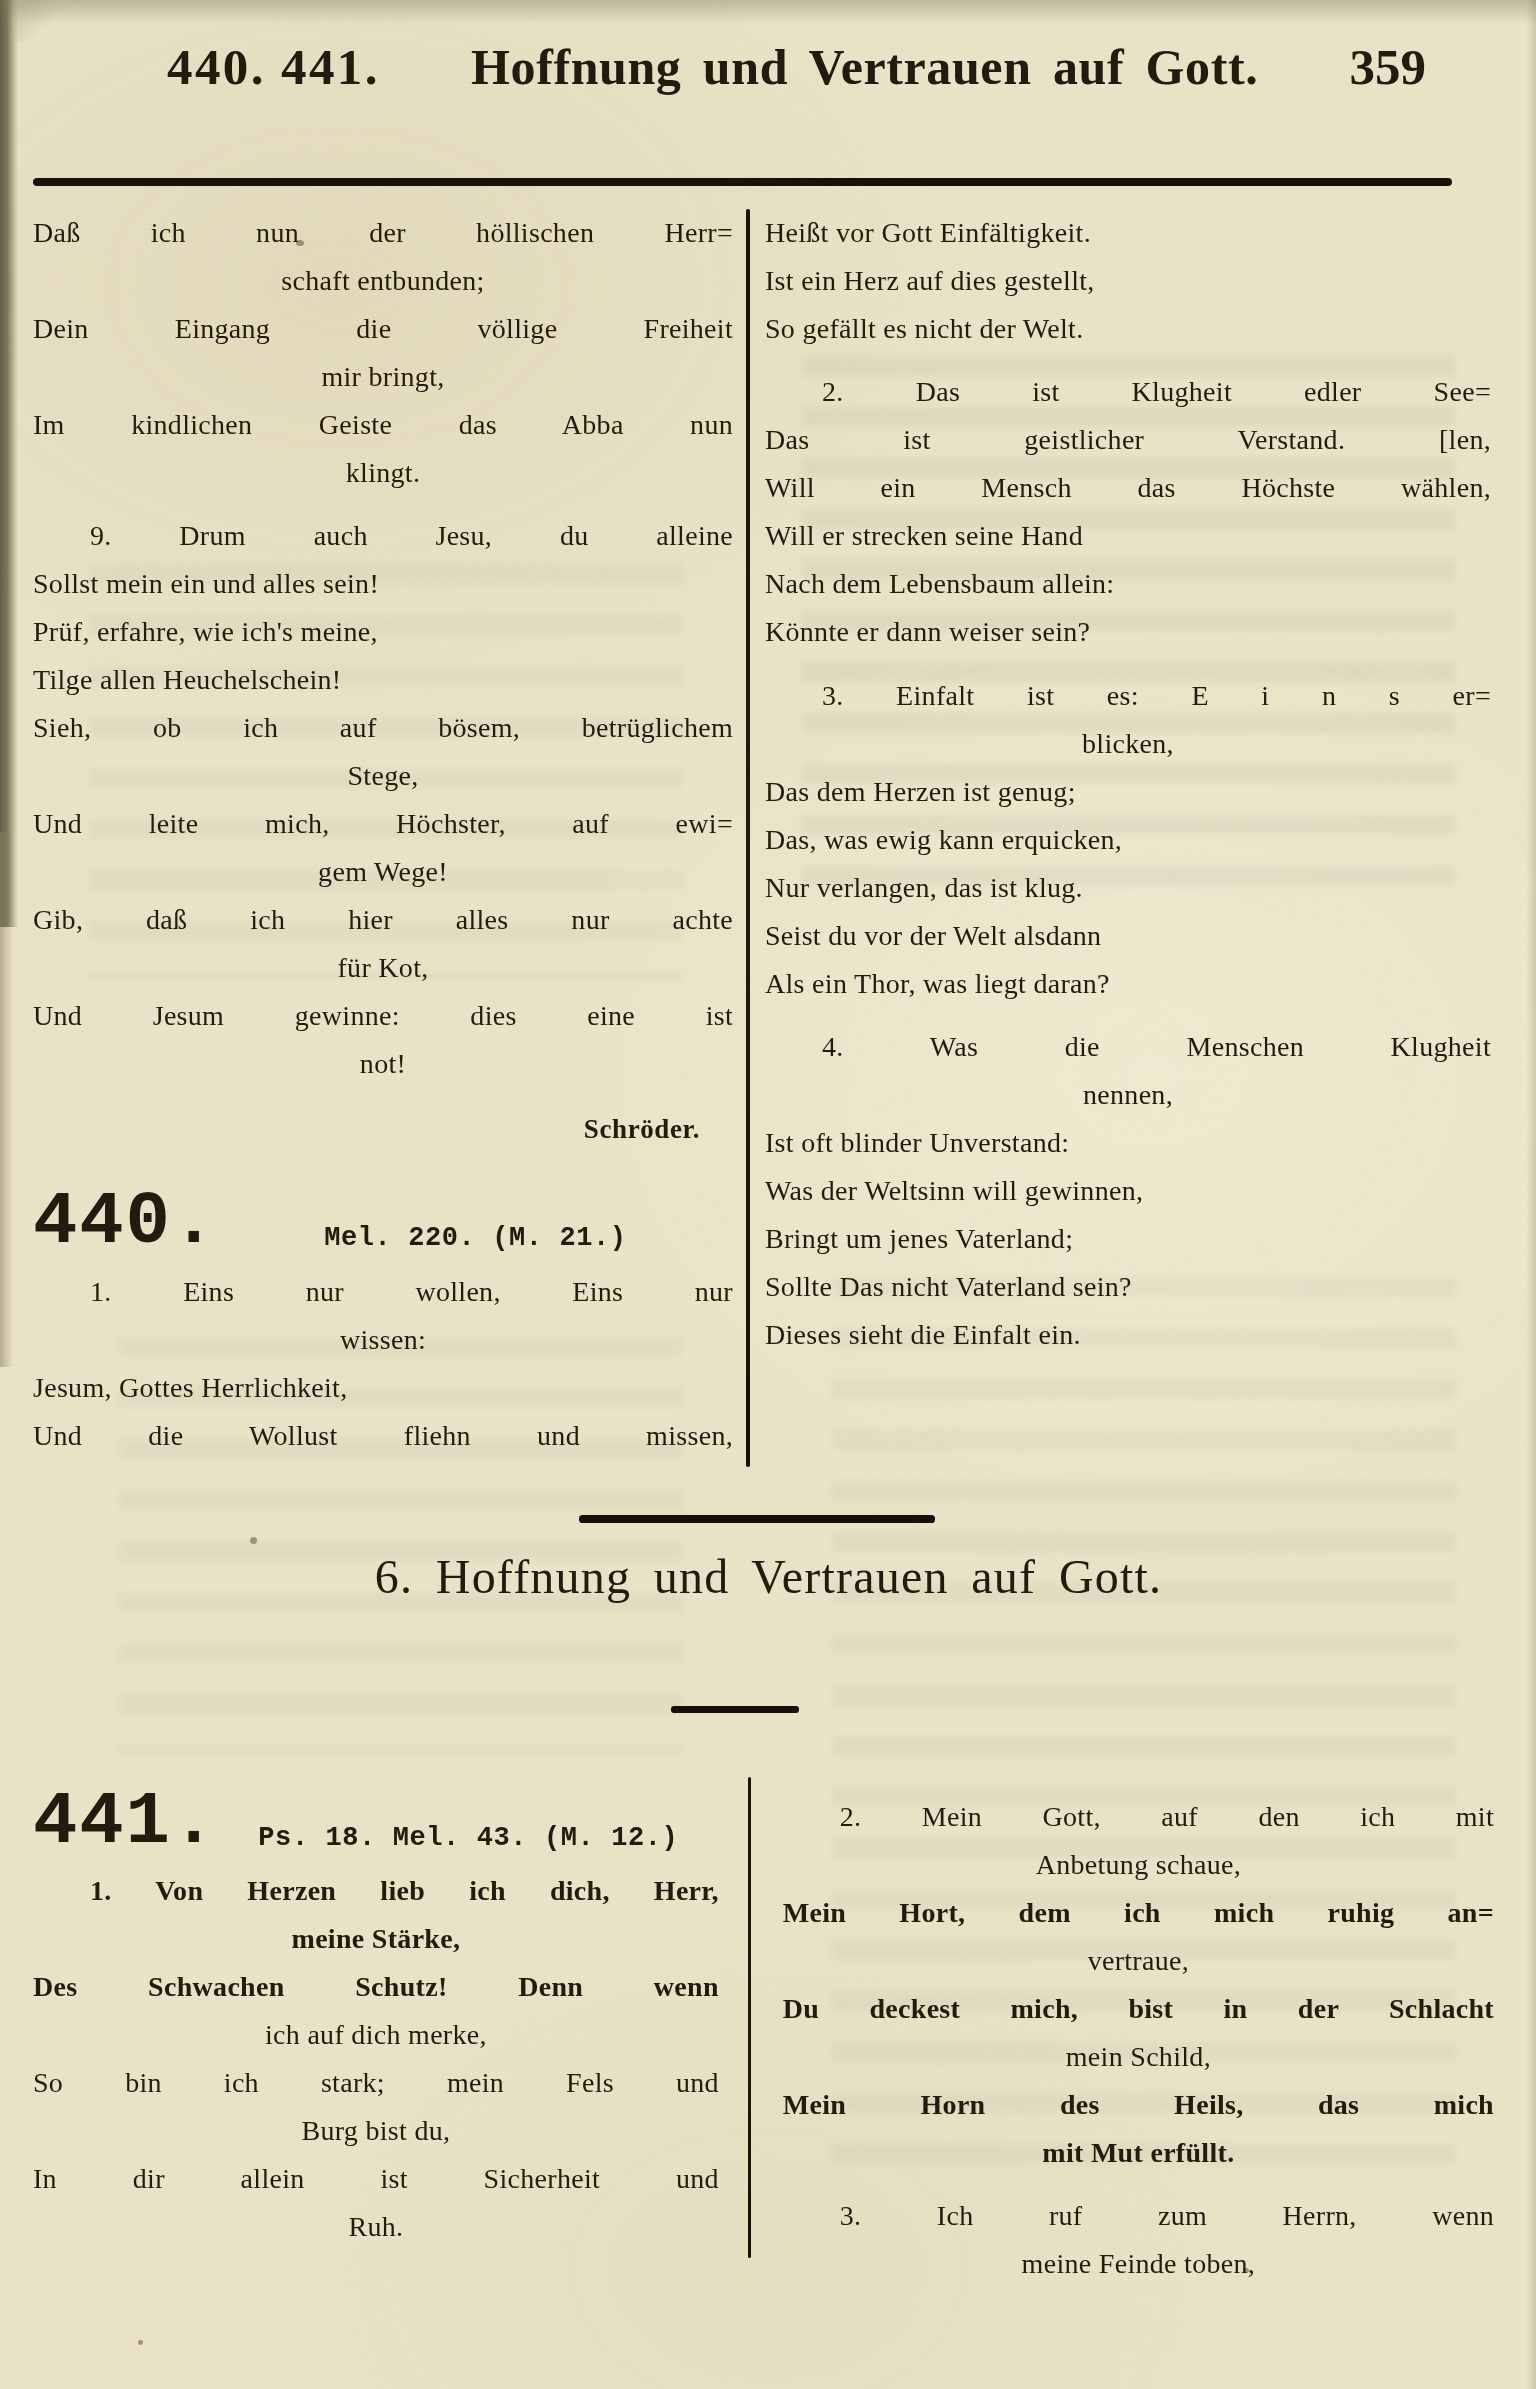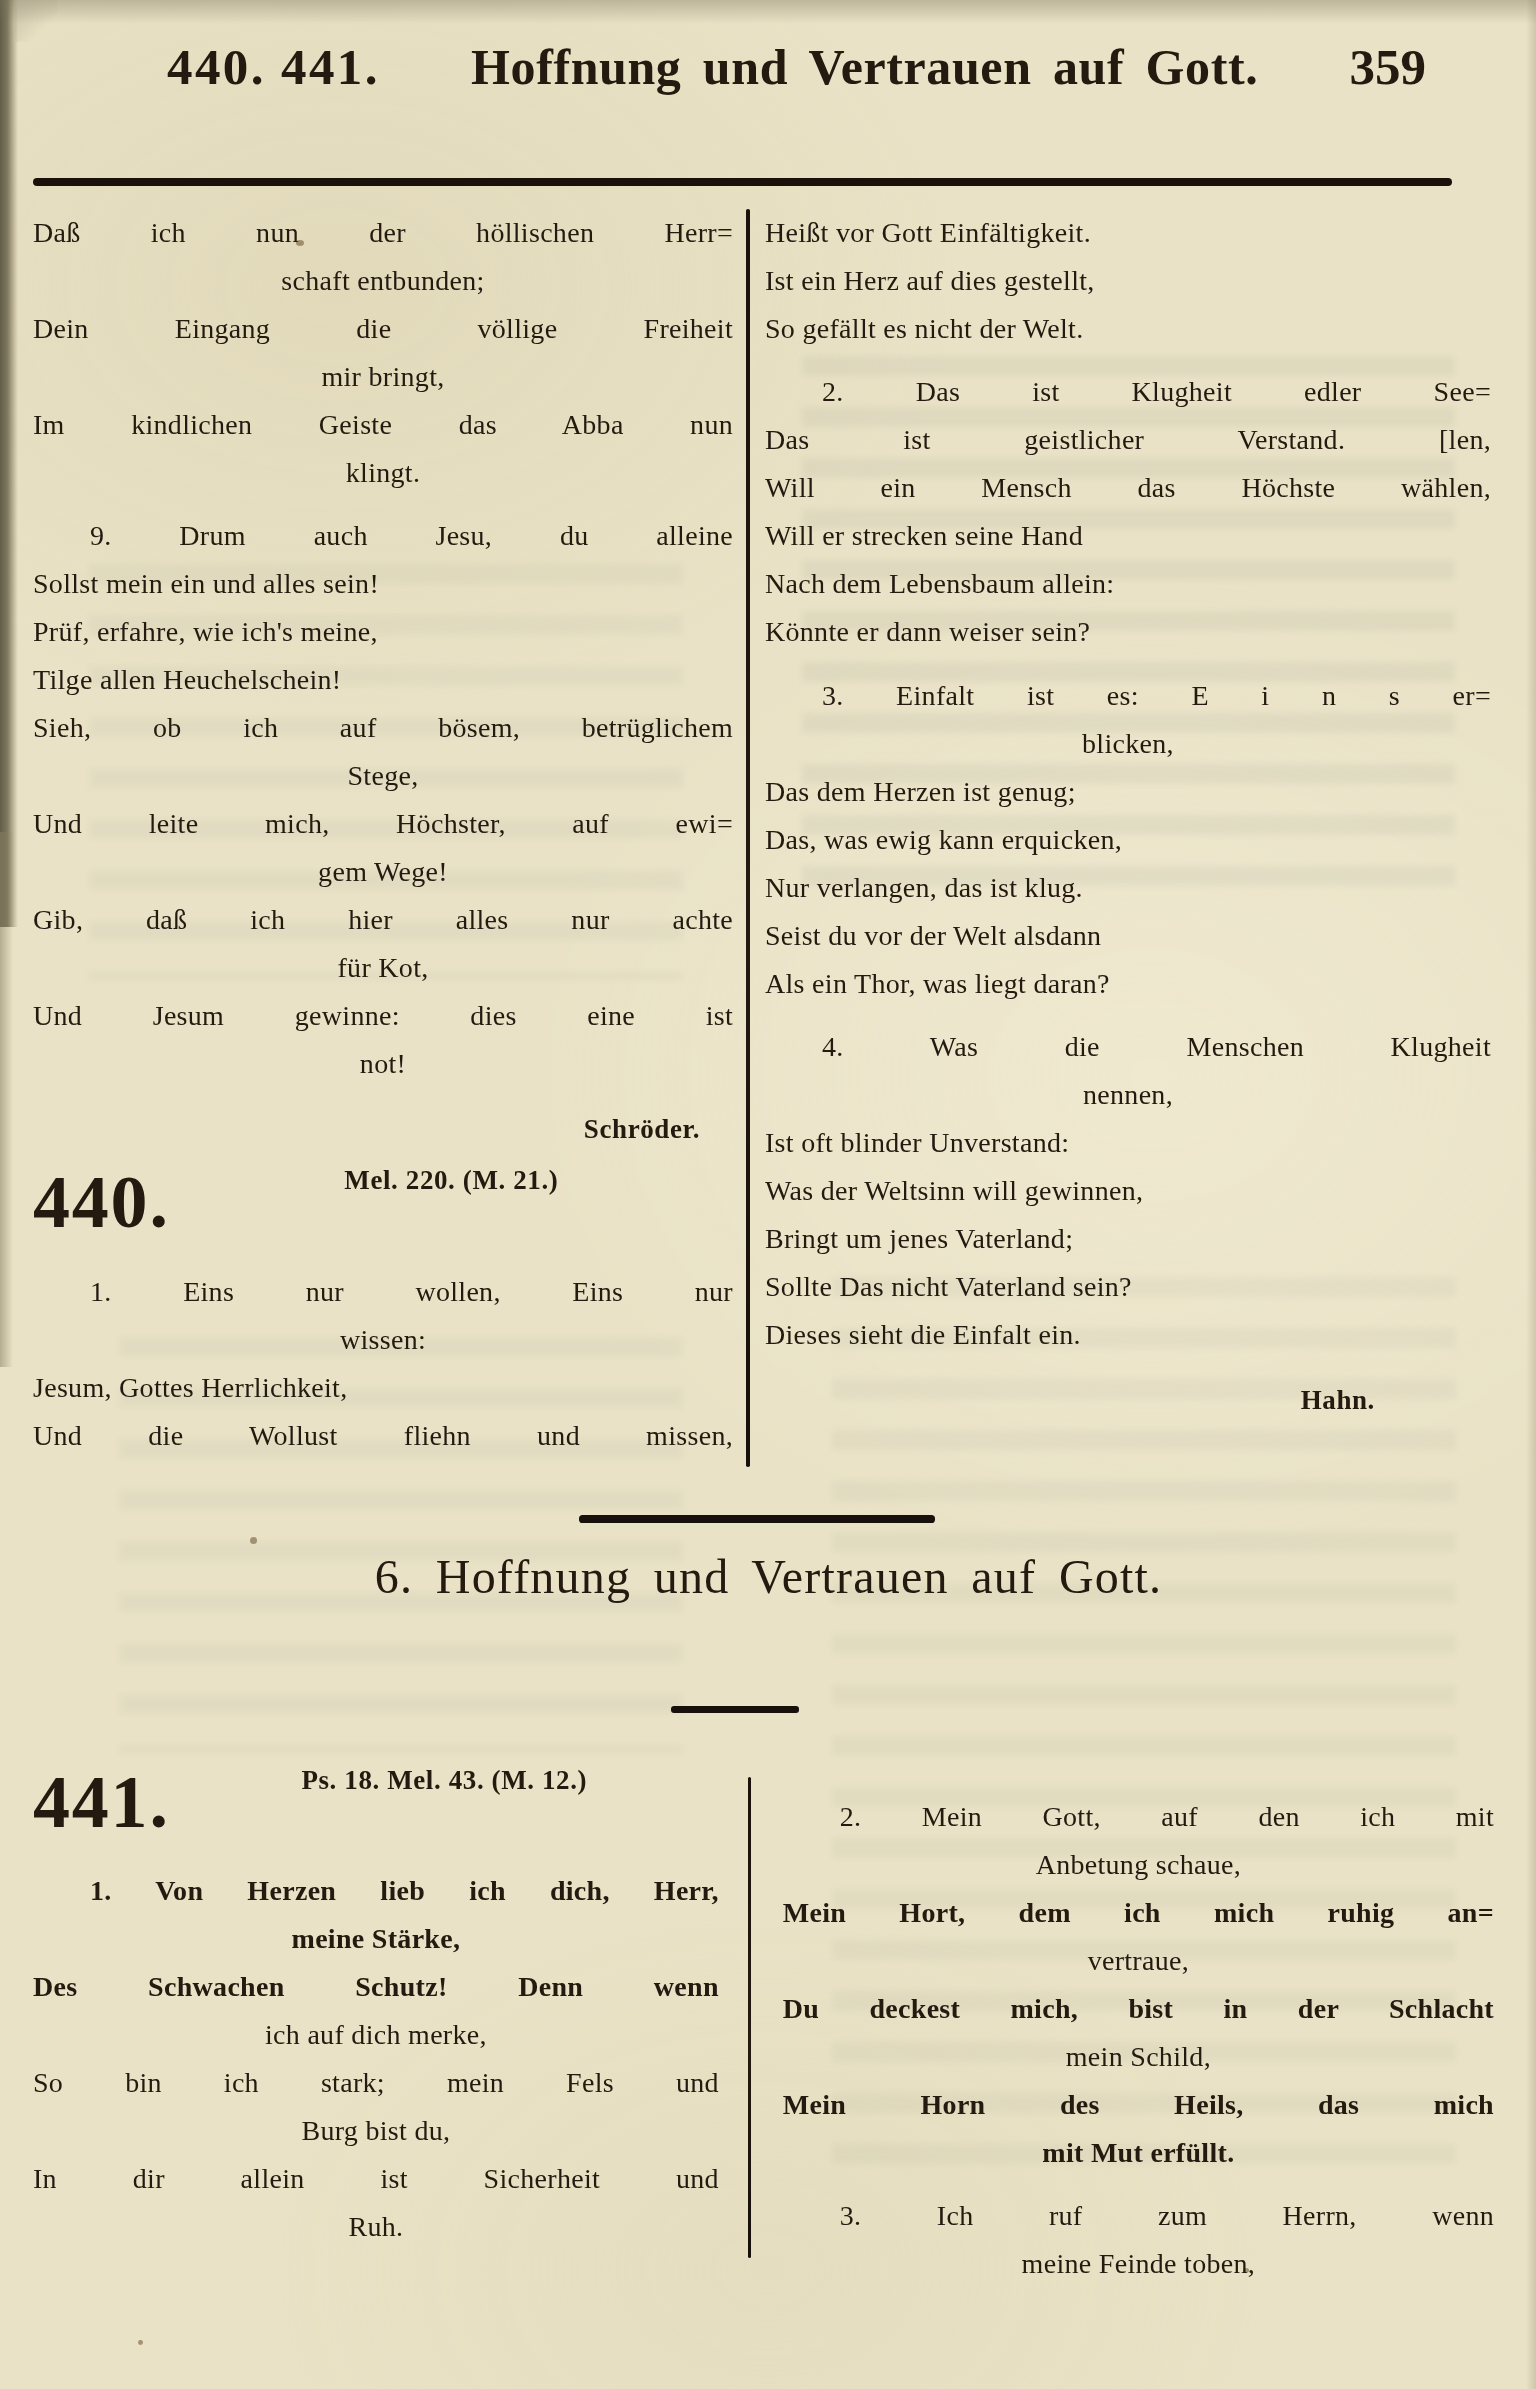--- a/index.html
+++ b/index.html
@@ -50,21 +50,21 @@
   .al-l{text-align:left;}
   .al-c{text-align:center;}
   .al-j{text-align:justify;text-align-last:justify;}
   .ind{text-indent:57px;}
   .b{font-weight:bold;}
   .verse{margin-bottom:15.4px;}
   .signature{font-size:27px;font-weight:bold;height:51px;line-height:51px;text-align:right;letter-spacing:0.6px;}
   .sig-schroeder{padding-right:33px;}
   .sig-hahn{padding-right:116px;}
   
-  .hymn-head{display:flex;align-items:flex-start;height:94px;margin:10.7px 0 8.3px;}
+  .hymn-head{display:flex;align-items:flex-end;height:94px;margin:10.7px 0 8.3px;font-family:Liberation Mono, monospace;}
   .hymn-number{font-size:74px;font-weight:bold;letter-spacing:1.8px;line-height:1;}
   .hymn-meta{flex:1;text-align:center;font-size:27px;font-weight:bold;letter-spacing:0.6px;padding-bottom:6px;}
   
   .section{position:absolute;left:0;top:1497px;width:1537px;text-align:center;}
   .section-rule-top{position:absolute;left:579px;top:18px;width:356px;height:7.7px;background:#18100a;border-radius:3.6px;}
   .section-heading{position:absolute;left:0;top:52px;width:100%;font-size:48px;font-weight:normal;letter-spacing:1.2px;word-spacing:9.5px;}
   .section-rule-bottom{position:absolute;left:671px;top:209px;width:128px;height:6.5px;background:#18100a;border-radius:3px;}
 </style>
 </head>
 <body>
@@ -152,21 +152,20 @@
       </div>
     <div class="verse">
         <div class="line al-j ind">4. Was die Menschen Klugheit</div>
         <div class="line al-c">nennen,</div>
         <div class="line al-l">Ist oft blinder Unverstand:</div>
         <div class="line al-l">Was der Weltsinn will gewinnen,</div>
         <div class="line al-l">Bringt um jenes Vaterland;</div>
         <div class="line al-l">Sollte Das nicht Vaterland sein?</div>
         <div class="line al-l">Dieses sieht die Einfalt ein.</div>
       </div>
-    <div class="signature sig-hahn">Hahn.</div>
   </div>
 </div>
 
 <div class="section">
   <div class="section-rule-top"></div>
   <div class="section-heading">6. Hoffnung und Vertrauen auf Gott.</div>
   <div class="section-rule-bottom"></div>
 </div>
 
 <div class="cols lower">

